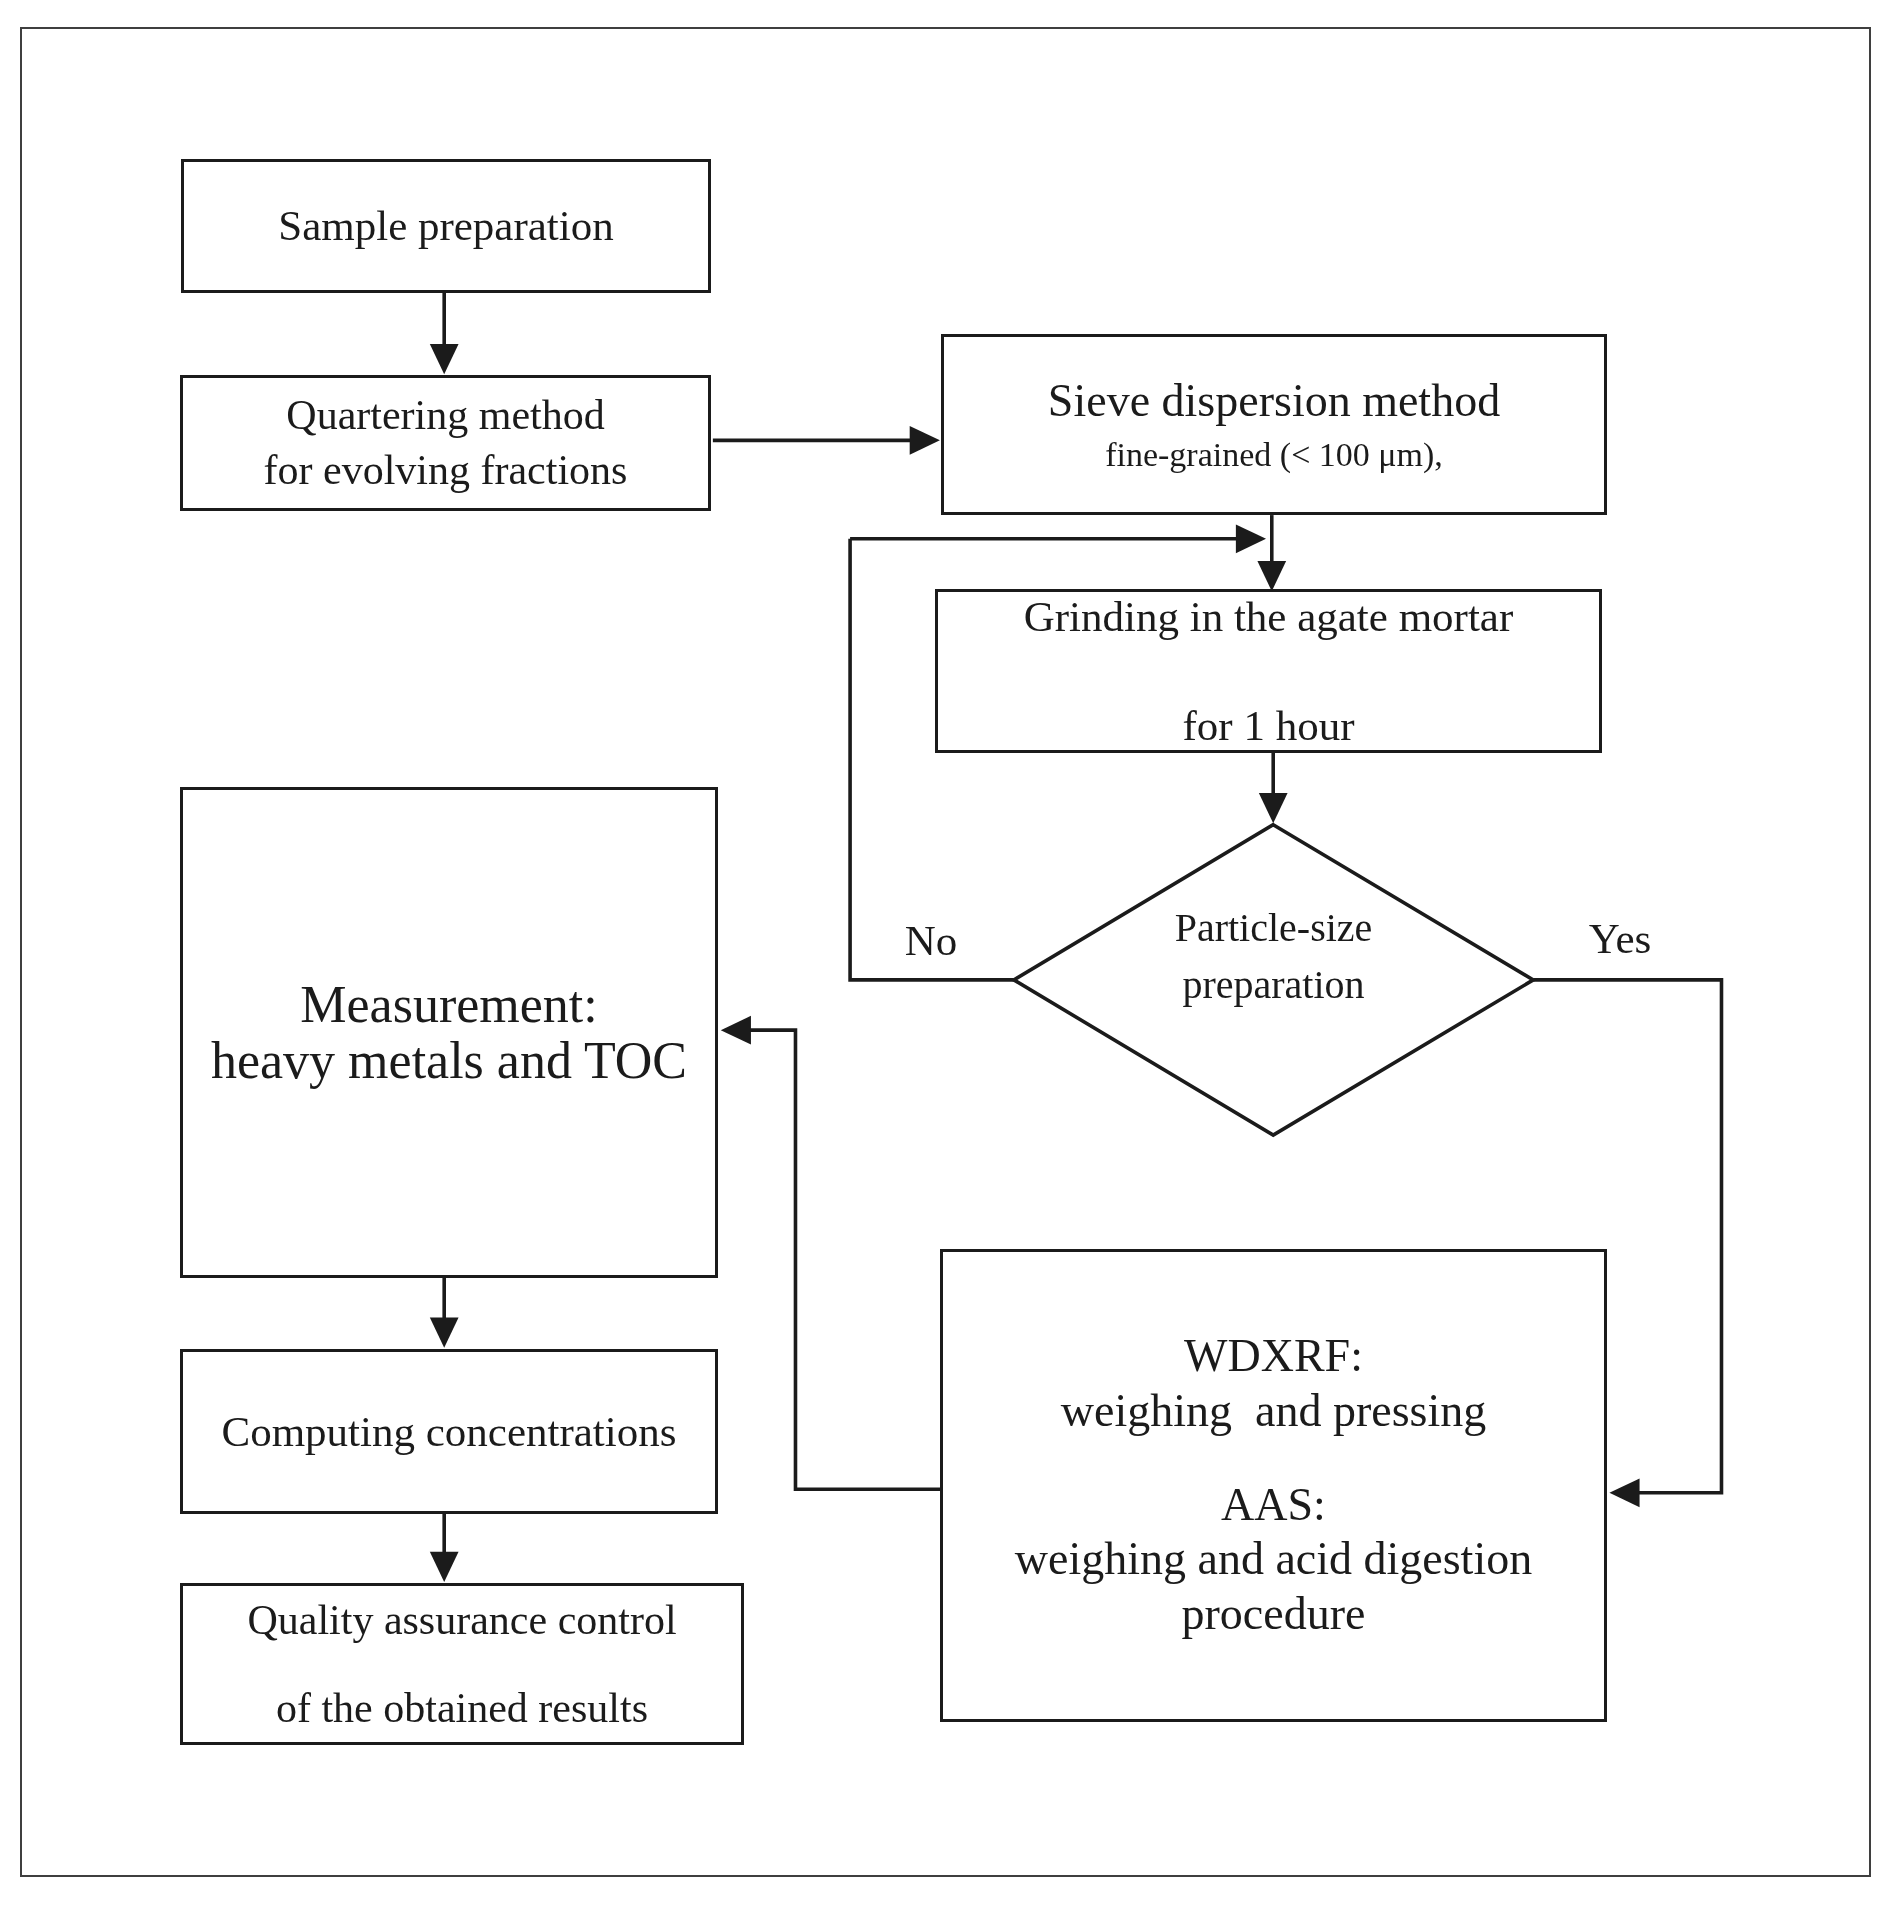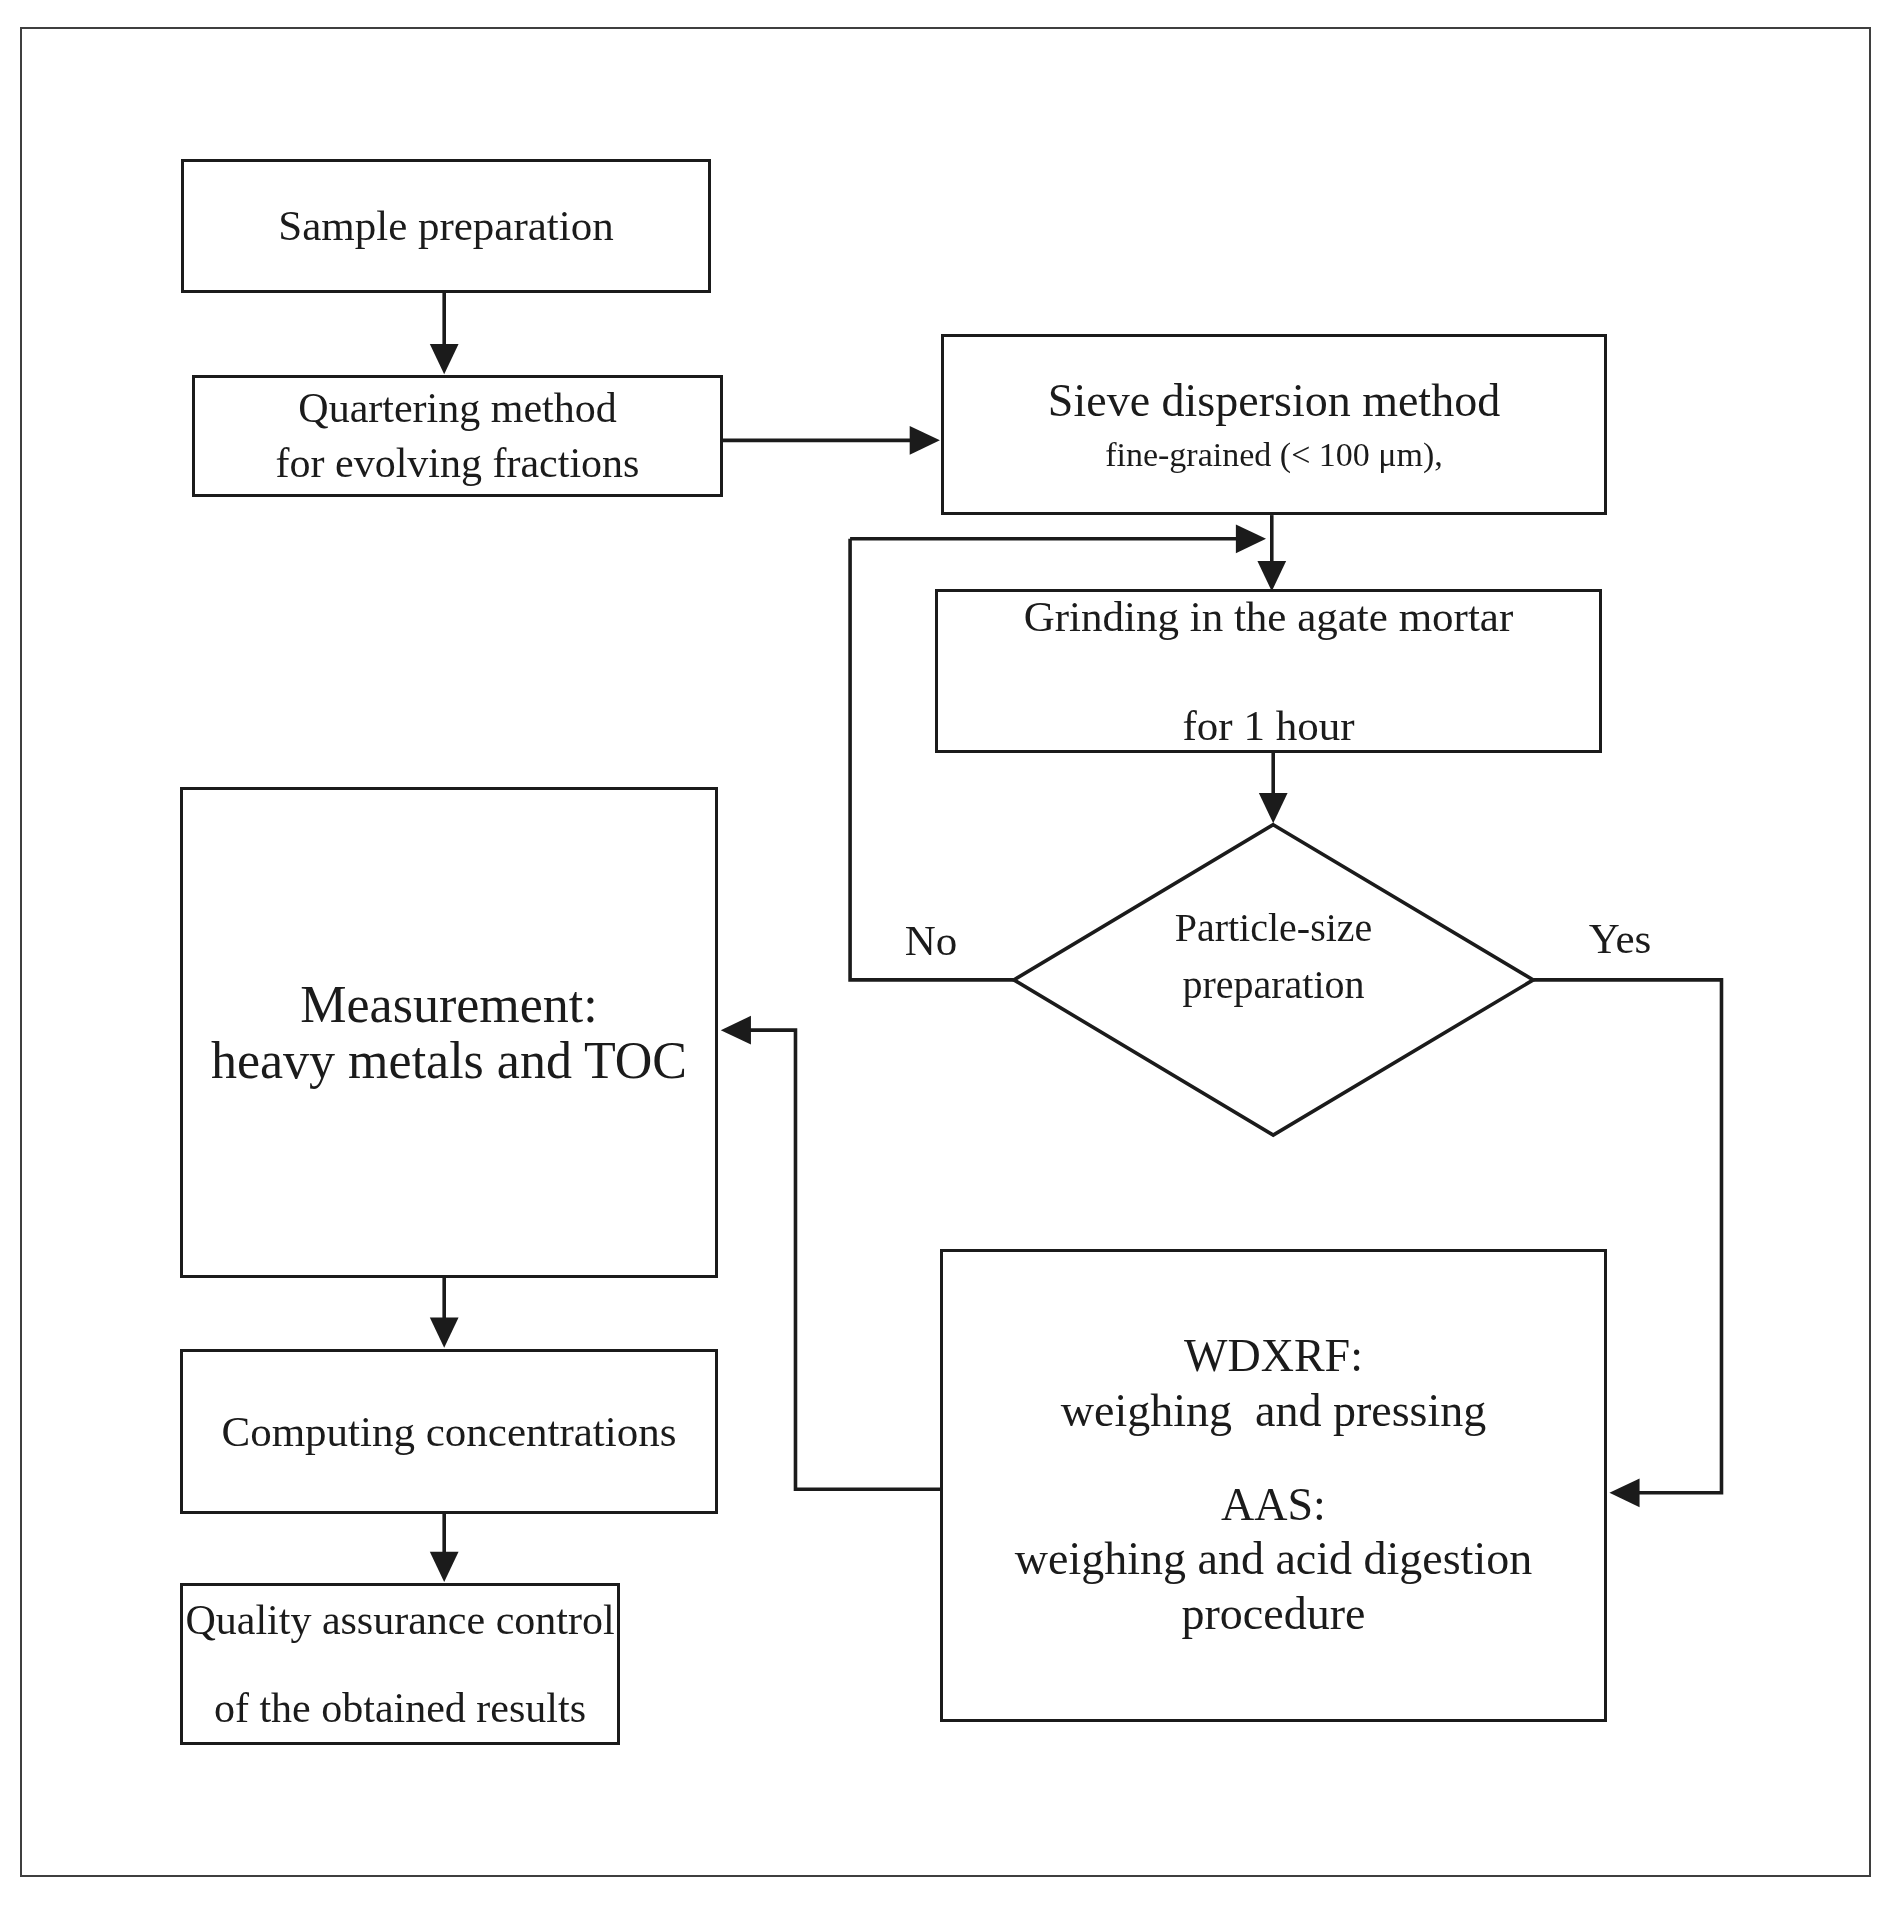--- a/index.html
+++ b/index.html
@@ -80,21 +80,21 @@
       <polygon points="618,1876 598,1834 638,1834"></polygon>
       <polygon points="618,2202 598,2160 638,2160"></polygon>
     </g>
     <polygon points="1772,1148 2134,1364 1772,1580 1411,1364" fill="#ffffff" stroke="#1b1b1b" stroke-width="5"></polygon>
   </svg>
 
   <div class="node fs-sample" style="left:181px;top:159px;width:530px;height:134px;">
     <div class="bline">Sample preparation</div>
   </div>
 
-  <div class="node fs-quartering" style="left:192px;top:375px;width:531px;height:122px;">
+  <div class="node fs-quartering" style="left:180px;top:375px;width:531px;height:136px;">
     <div class="bline">Quartering method</div>
     <div class="bline">for evolving fractions</div>
   </div>
 
   <div class="node" style="left:941px;top:334px;width:666px;height:181px;">
     <div class="bline fs-sieve-title">Sieve dispersion method</div>
     <div class="bline fs-sieve-sub">fine-grained (&lt; 100 μm),</div>
   </div>
 
   <div class="node fs-grinding gap-grinding" style="left:935px;top:589px;width:667px;height:164px;">
@@ -120,19 +120,19 @@
     <div class="bline">weighing  and pressing</div>
     <div class="bline wdxrf-gap">AAS:</div>
     <div class="bline">weighing and acid digestion</div>
     <div class="bline">procedure</div>
   </div>
 
   <div class="node fs-computing" style="left:180px;top:1349px;width:538px;height:165px;">
     <div class="bline">Computing concentrations</div>
   </div>
 
-  <div class="node fs-quality gap-quality" style="left:180px;top:1583px;width:440px;height:162px;">
+  <div class="node fs-quality gap-quality" style="left:180px;top:1583px;width:564px;height:162px;">
     <div class="bline">Quality assurance control</div>
     <div class="bline">of the obtained results</div>
   </div>
 
 </div>
 
 
 </body></html>

